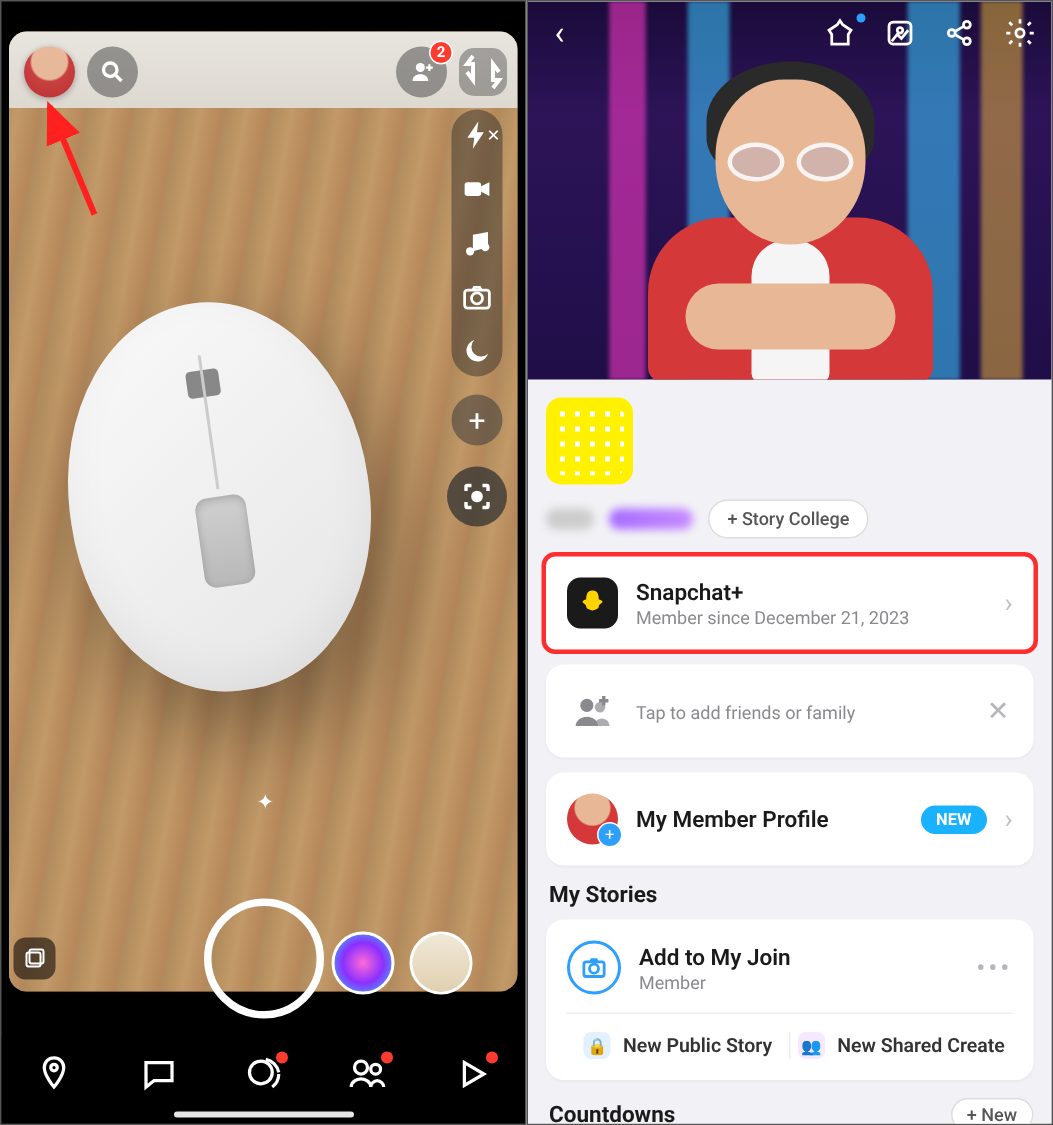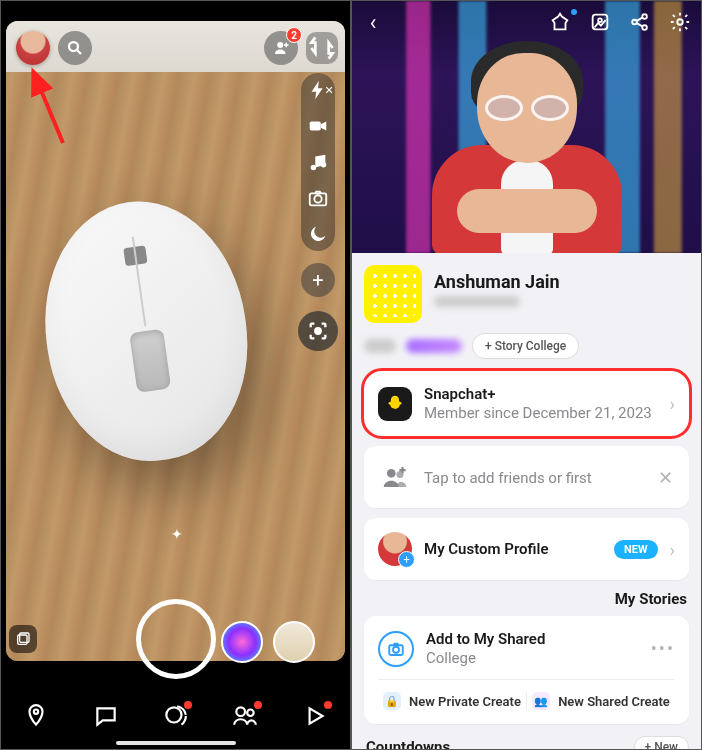--- a/index.html
+++ b/index.html
@@ -80,30 +80,30 @@
 .name-text { flex:1; padding-top:6px; }
 .display-name { font-size:18px; font-weight:700; color:#1a1a1a; }
 .username-blur { margin-top:4px; width:86px; height:11px; background:#ccc; border-radius:6px; filter: blur(3px); }
 
 .meta-row { display:flex; align-items:center; gap:10px; margin: 4px 0 12px; }
 .meta-blur { width:32px; height:14px; background:#ccc; border-radius:8px; filter: blur(3px); }
 .meta-blur2 { width:56px; height:14px; background:linear-gradient(90deg,#a76bff,#c68bff); border-radius:8px; filter: blur(3px); }
 .chip { padding: 5px 12px; border:1px solid #ddd; background:#fff; border-radius:16px; font-size:12px; color:#555; font-weight:500; }
 
 .card { background:#fff; border-radius:12px; padding:14px; margin-bottom:10px; display:flex; align-items:center; gap:12px; box-shadow: 0 1px 2px rgba(0,0,0,.04); position:relative; }
-.card.highlight { outline: 3px solid #ff2e2e; border-radius:18px; }
+.card.highlight { outline: 3px solid #ff2e2e; border-radius:6px; }
 .card-icon { width:34px; height:34px; border-radius:9px; display:flex; align-items:center; justify-content:center; flex-shrink:0; }
 .snap-plus-icon { background:#1a1a1a; color:#ffd400; }
 .card-text { flex:1; }
 .card-title { font-size:15px; font-weight:600; color:#1a1a1a; }
-.card-sub { font-size:15px; color:#8a8a8e; margin-top:1px; }
+.card-sub { font-size:12px; color:#8a8a8e; margin-top:1px; }
 .chevron { color:#c0c0c5; font-size:18px; }
 .close-x { color:#b5b5bb; font-size:18px; padding:0 2px; }
 .new-badge { background:#1ab1ff; color:#fff; font-size:11px; font-weight:700; padding:3px 10px; border-radius:10px; }
-.sect-title { font-size:15px; font-weight:700; color:#1a1a1a; margin: 6px 2px 8px; text-align: right; }
+.sect-title { font-size:15px; font-weight:700; color:#1a1a1a; margin: 6px 2px 8px; }
 .sect-row { display:flex; justify-content:space-between; align-items:center; }
 
 .story-card { background:#fff; border-radius:12px; padding:14px; box-shadow: 0 1px 2px rgba(0,0,0,.04);}
 .story-top { display:flex; align-items:center; gap:12px; padding-bottom:12px; border-bottom:1px solid #eee; }
 .story-ring { width:36px; height:36px; border-radius:50%; border:2px solid #2d9fff; display:flex; align-items:center; justify-content:center; color:#2d9fff; }
 .more-dots { color:#b5b5bb; font-size:18px; letter-spacing:2px; }
 .story-bottom { display:flex; padding-top:12px; }
 .story-half { flex:1; display:flex; align-items:center; justify-content:center; gap:8px; font-size:13px; font-weight:600; color:#333; }
 .story-half:first-child { border-right:1px solid #eee; }
 .mini-icon { width:18px; height:18px; border-radius:5px; display:flex; align-items:center; justify-content:center; font-size:11px; }
@@ -305,24 +305,20 @@
               <path d="M12 2v3M12 19v3M4.2 4.2l2.1 2.1M17.7 17.7l2.1 2.1M2 12h3M19 12h3M4.2 19.8l2.1-2.1M17.7 6.3l2.1-2.1"></path>
             </svg>
           </div>
       </div>
     </div>
   </div>
 
   <div class="profile-content">
     <div class="name-row">
       <div class="snapcode"></div>
-      <div class="name-text">
-        <div class="display-name">Anshuman Jain</div>
-        <div class="username-blur"></div>
-      </div>
     </div>
     <div class="meta-row">
       <div class="meta-blur"></div>
       <div class="meta-blur2"></div>
       <div class="chip">+ Story College</div>
     </div>
 
     <div class="card highlight">
       <div class="card-icon snap-plus-icon">
         <svg width="20" height="20" viewBox="0 0 24 24" fill="currentColor">
@@ -340,54 +336,54 @@
       <div class="group-avatar">
         <svg width="30" height="30" viewBox="0 0 24 24" fill="currentColor">
             <circle cx="9" cy="9" r="3.5"></circle>
             <circle cx="16" cy="10" r="2.8" opacity=".7"></circle>
             <path d="M3 20c0-3 3-5 6-5s6 2 6 5"></path>
             <path d="M13 20c0-2 1.5-4 4-4s4 2 4 4" opacity=".7"></path>
             <path d="M18 4v5M15.5 6.5h5" stroke="currentColor" stroke-width="1.8"></path>
           </svg>
       </div>
       <div class="card-text">
-        <div class="card-sub">Tap to add friends or first</div>
+        <div class="card-sub">Tap to add friends or family</div>
       </div>
       <div class="close-x">✕</div>
     </div>
 
     <div class="card">
       <div class="mini-bitmoji"></div>
       <div class="card-text">
-        <div class="card-title">My Custom Profile</div>
+        <div class="card-title">My Member Profile</div>
       </div>
       <div class="new-badge">NEW</div>
       <div class="chevron">›</div>
     </div>
 
     <div class="sect-title">My Stories</div>
     <div class="story-card">
       <div class="story-top">
         <div class="story-ring">
           <svg width="18" height="18" viewBox="0 0 24 24" fill="none" stroke="currentColor" stroke-width="2.5">
               <rect x="3" y="7" width="18" height="13" rx="2"></rect>
               <circle cx="12" cy="13" r="4"></circle>
               <path d="M9 7l1-2h4l1 2"></path>
             </svg>
         </div>
         <div class="card-text">
-          <div class="card-title">Add to My Shared</div>
-          <div class="card-sub">College</div>
+          <div class="card-title">Add to My Join</div>
+          <div class="card-sub">Member</div>
         </div>
         <div class="more-dots">•••</div>
       </div>
       <div class="story-bottom">
         <div class="story-half">
           <div class="mini-icon lock-ic">🔒</div>
-          <span>New Private Create</span>
+          <span>New Public Story</span>
         </div>
         <div class="story-half">
           <div class="mini-icon shared-ic">👥</div>
           <span>New Shared Create</span>
         </div>
       </div>
     </div>
 
     <div class="sect-row" style="margin-top:12px;">
       <div class="sect-title" style="margin:0 2px;">Countdowns</div>

